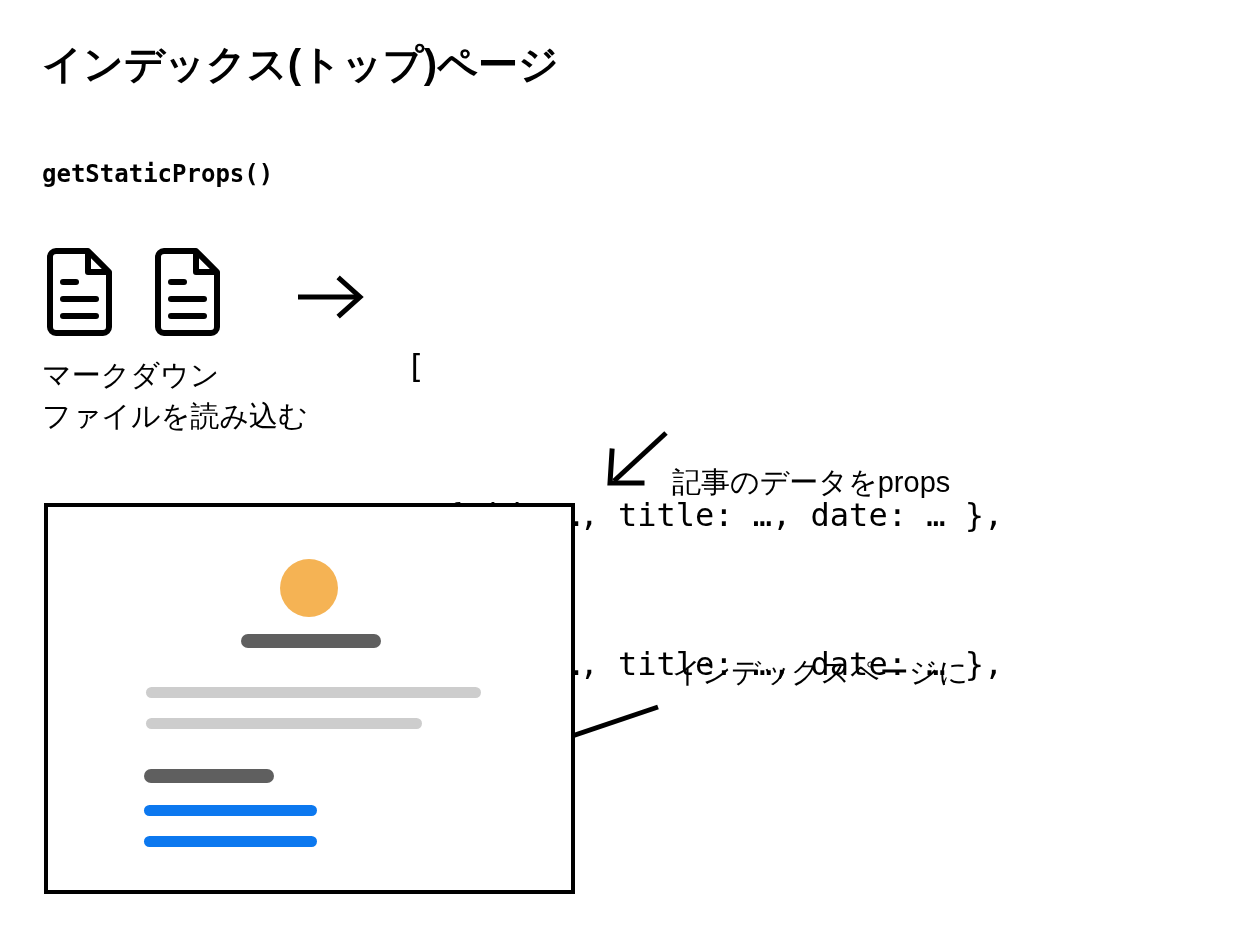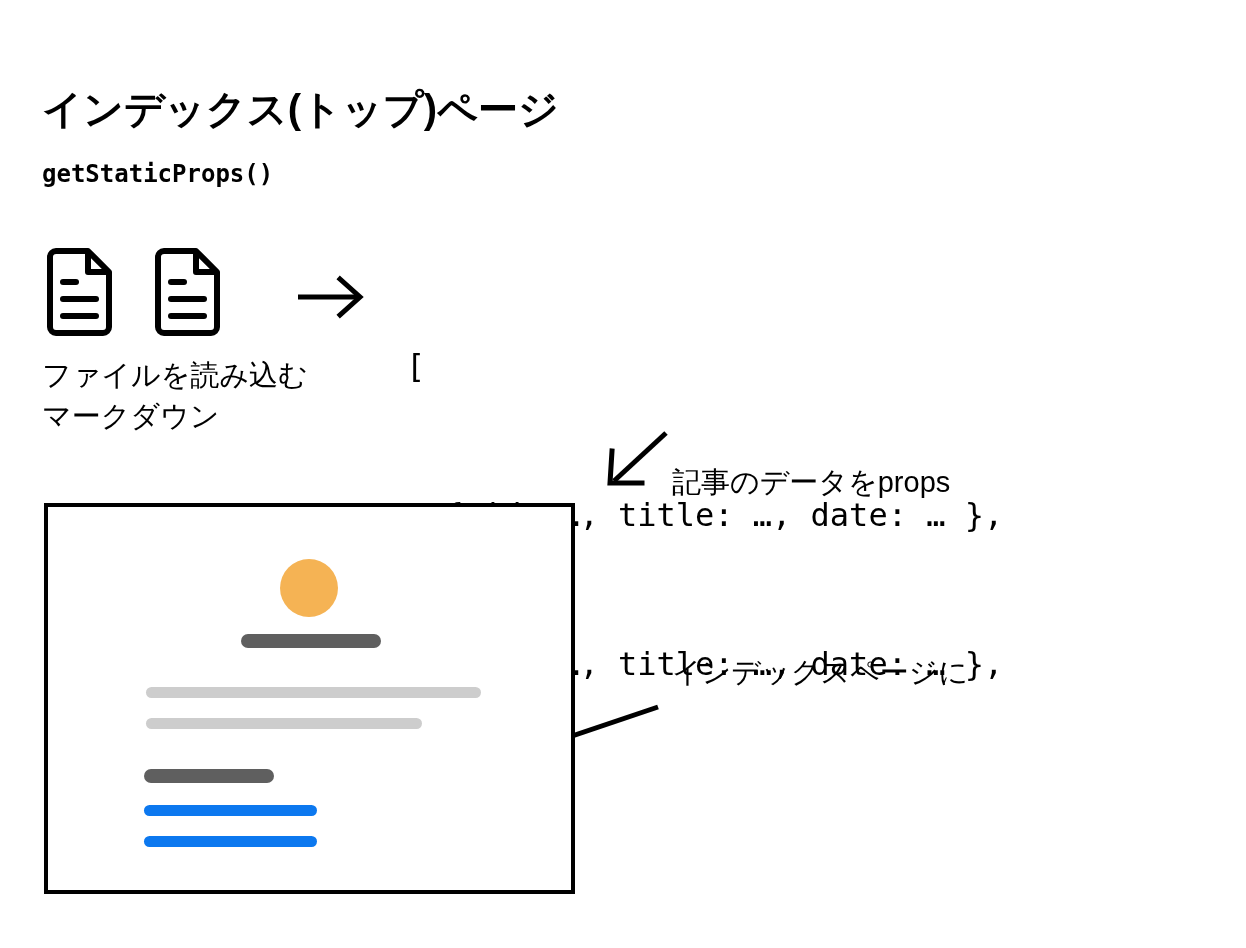--- a/index.html
+++ b/index.html
@@ -21,21 +21,20 @@
 
   
   #page-title {
     left: 42px;
     top: 40px;
     font-size: 40px;
     font-weight: 700;
     letter-spacing: 0px;
     line-height: 1.2;
     white-space: nowrap;
-    margin-top: 45px;
   }
   #sub-title {
     left: 42px;
     top: 160px;
     font-family: "DejaVu Sans Mono", "Liberation Mono", monospace;
     font-size: 24px;
     font-weight: 700;
     line-height: 1.2;
     white-space: nowrap;
   }
@@ -189,22 +188,22 @@
     <line x1="19" y1="68" x2="52" y2="68" stroke="#000000" stroke-width="6" stroke-linecap="round"></line>
   </svg>
 </div>
 
 <svg class="abs" id="flow-arrow-right" width="80" height="70" viewBox="0 0 80 70">
   <line x1="6" y1="35" x2="66" y2="35" stroke="#000000" stroke-width="5"></line>
   <polyline points="48,17 68,35 48,53" fill="none" stroke="#000000" stroke-width="5" stroke-linecap="square" stroke-linejoin="miter"></polyline>
 </svg>
 
 <div class="abs" id="markdown-caption">
+  <span class="cap-line">マークダウン</span>
   <span class="cap-line">ファイルを読み込む</span>
-  <span class="cap-line">マークダウン</span>
 </div>
 
 <div class="abs" id="code-block">
   <span class="code-line">[</span>
   <span class="code-line">  { id: …, title: …, date: … },</span>
   <span class="code-line">  { id: …, title: …, date: … },</span>
   <span class="code-line">]</span>
 </div>
 
 <svg class="abs" id="props-arrow" width="80" height="70" viewBox="0 0 80 70">

